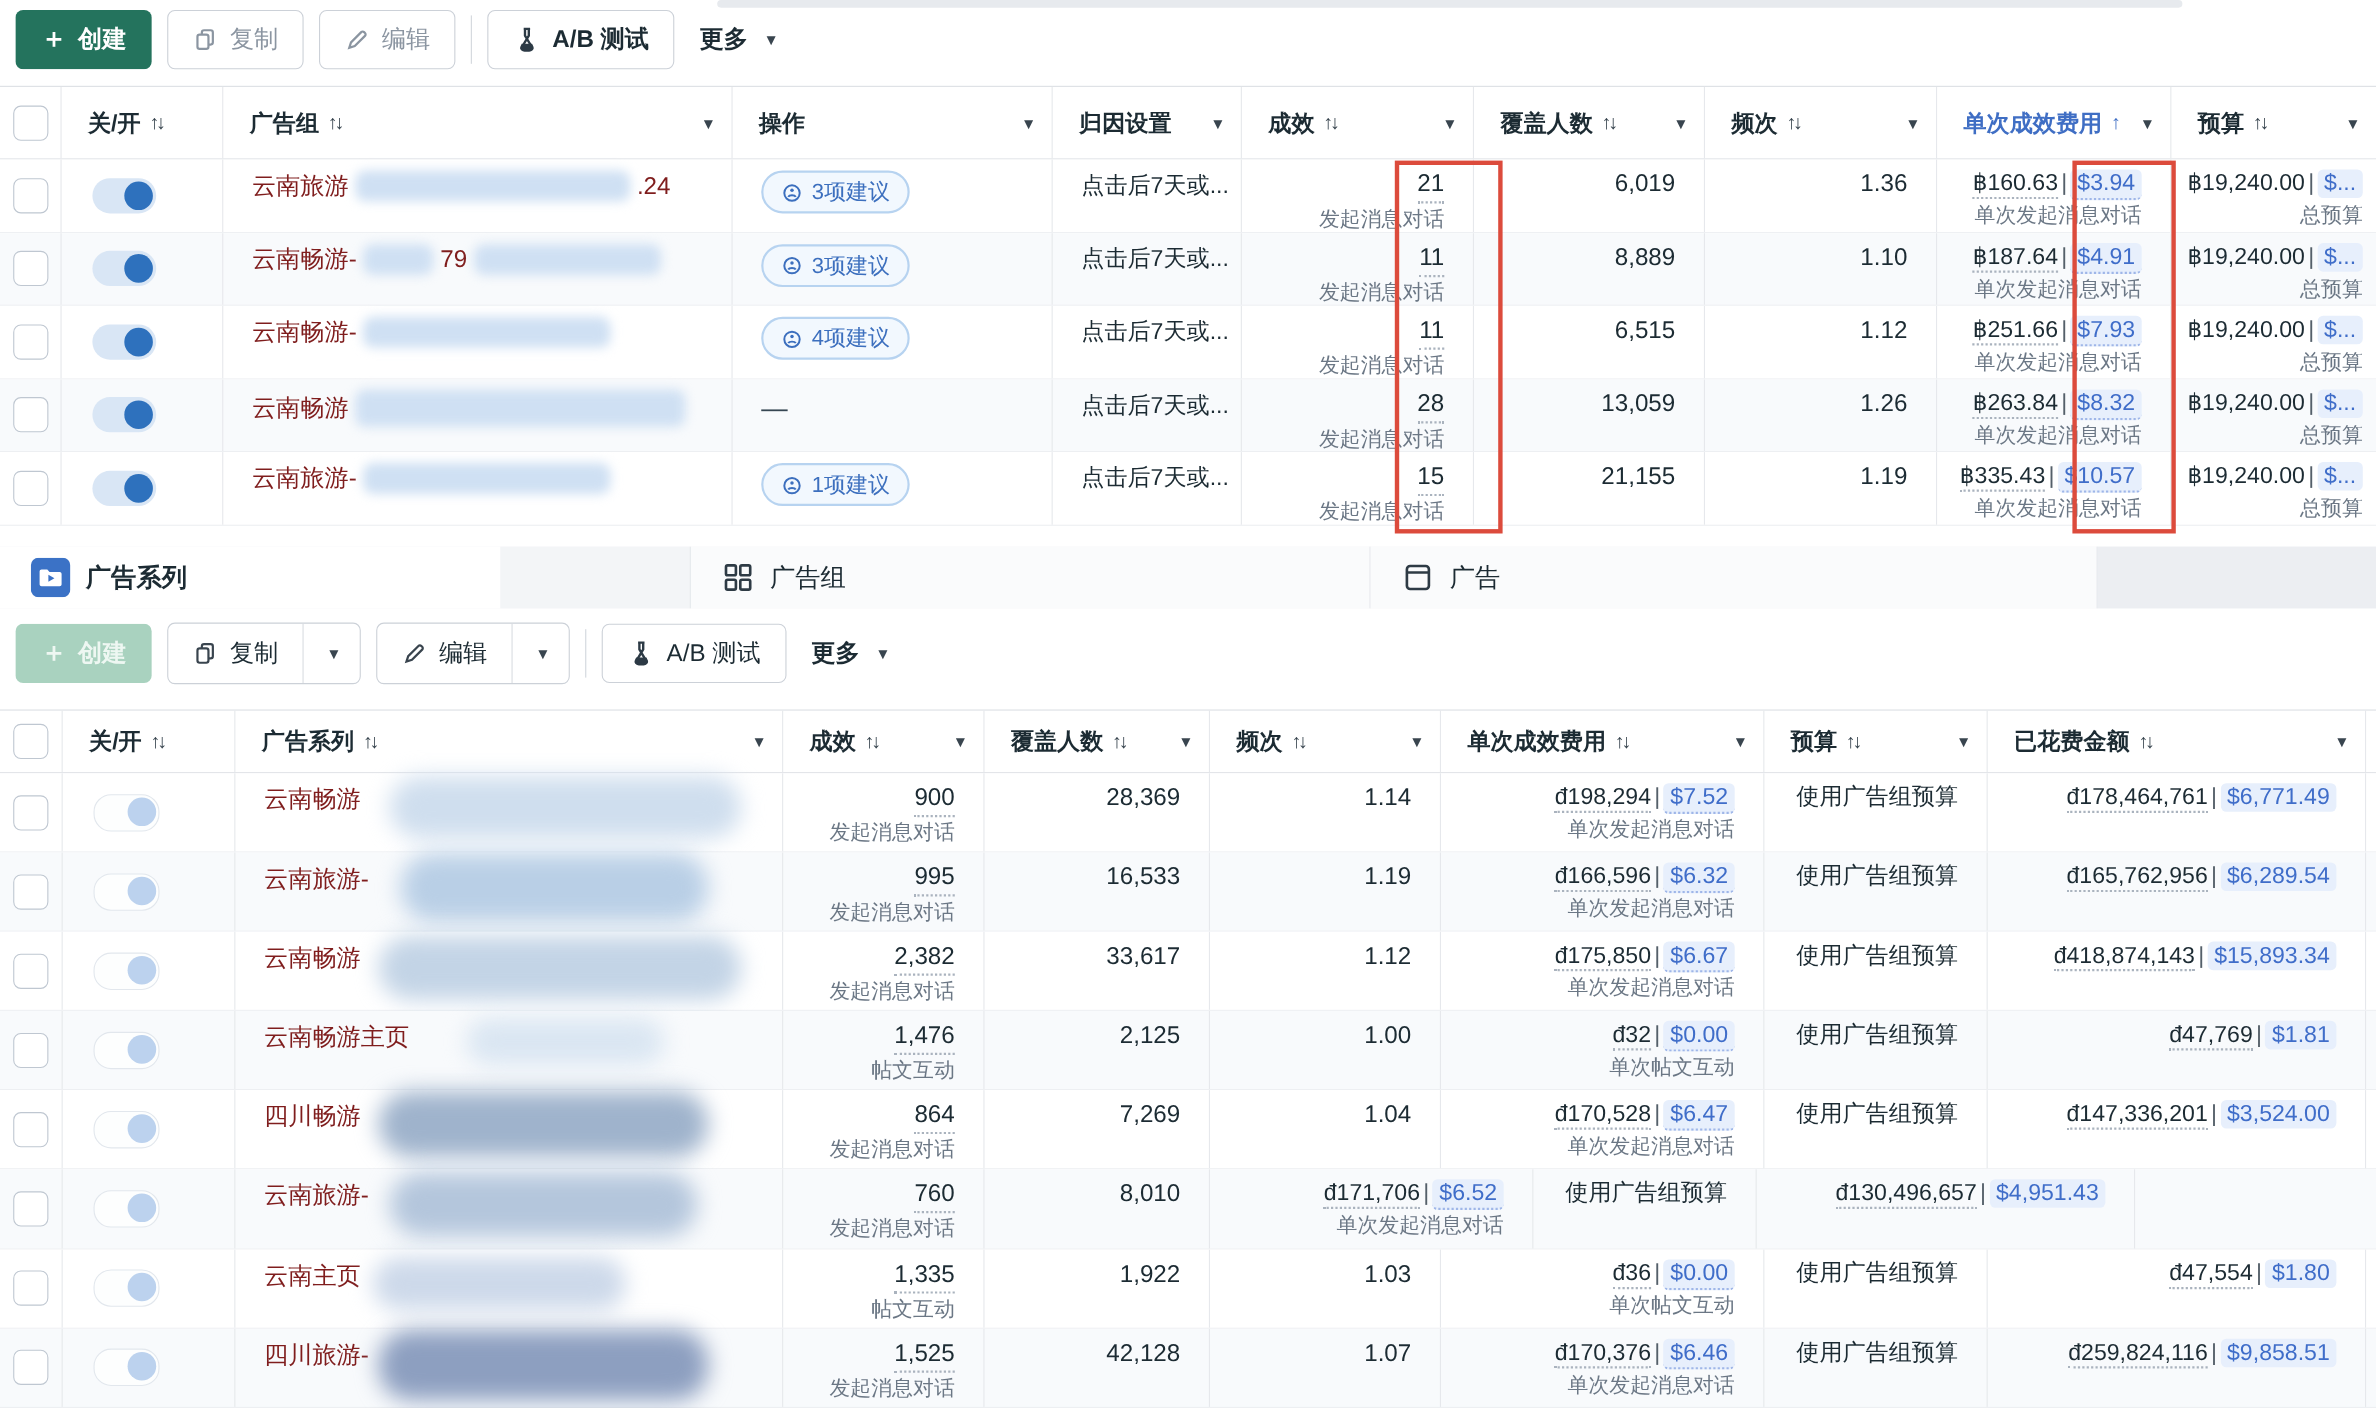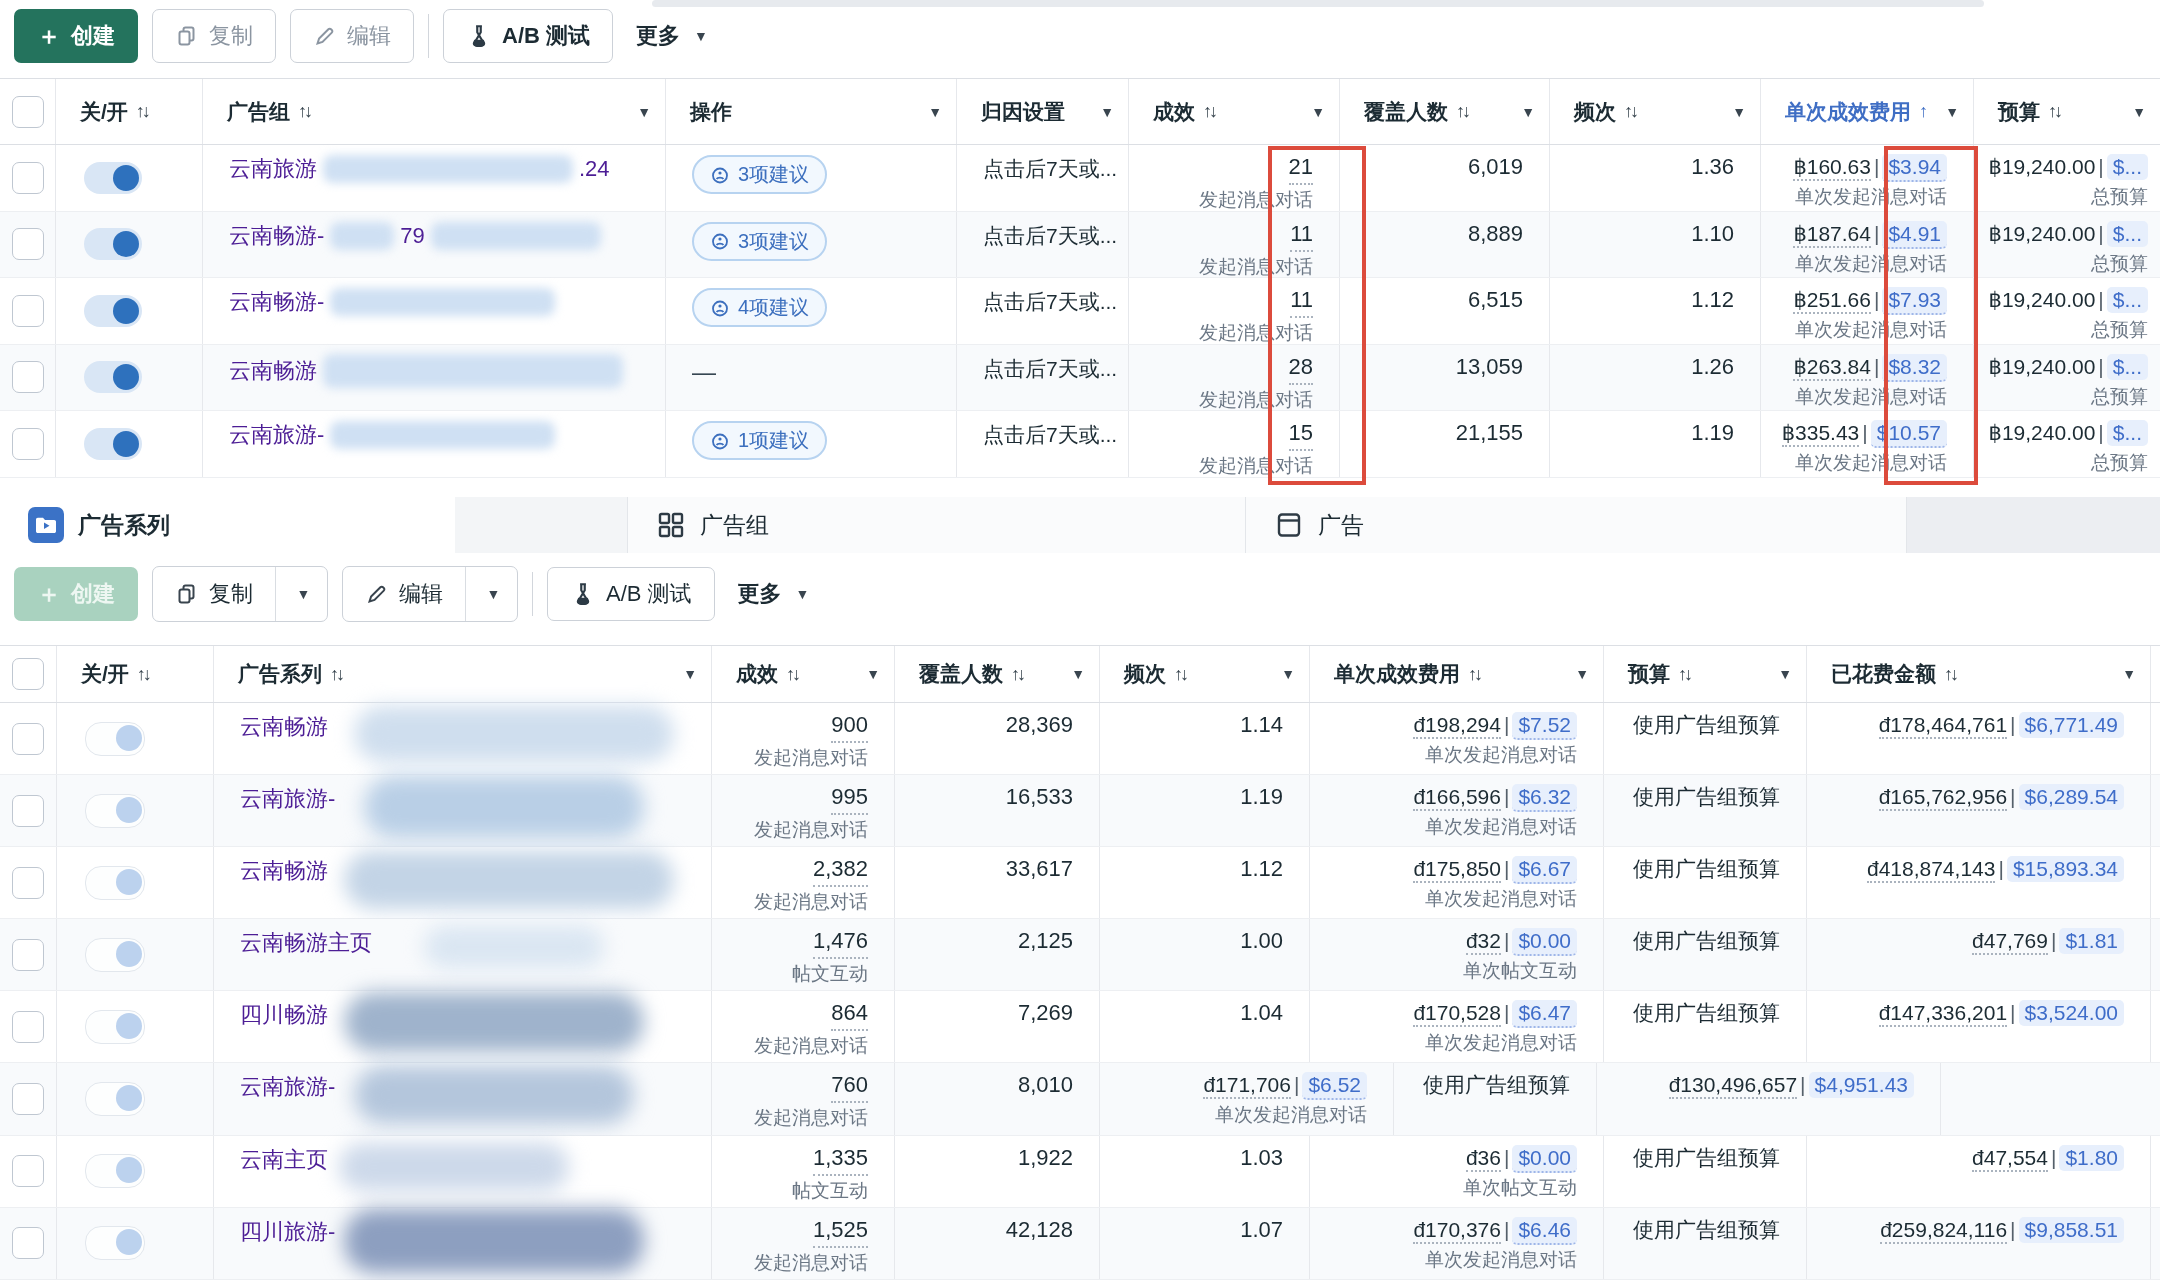--- a/index.html
+++ b/index.html
@@ -37,21 +37,21 @@
   .blue-h .hsort{color:#3f6ec4;letter-spacing:0;}
   .rows{left:0;width:2160px;}
   .trow,.brow{display:flex;box-sizing:border-box;border-bottom:1px solid #edeff2;background:#fff;}
   .trow{height:66.5px;} .brow{height:72.1px;position:relative;}
   .t1 .row-i1,.t1 .row-i3{background:#f8fafc;}
   .b  .row-i1,.b .row-i3,.b .row-i5,.b .row-i7{background:#f8fafc;}
   .cell{box-sizing:border-box;border-right:1px solid #e6e8ec;overflow:visible;}
   .c-chk{display:flex;align-items:center;justify-content:center;}
   .c-tgl{display:flex;align-items:center;padding-left:28px;}
   .c-name{display:flex;align-items:flex-start;padding:9px 0 0 26px;white-space:nowrap;position:relative;}
-  .namelink{color:#4c1d95;font-size:22px;line-height:30px;display:inline-flex;align-items:center;cursor:pointer;}
+  .namelink{color:#7f1d1d;font-size:22px;line-height:30px;display:inline-flex;align-items:center;cursor:pointer;}
   .c-act{padding:10px 0 0 26px;}
   .c-attr{padding:9px 0 0 26px;font-size:21px;line-height:30px;}
   .num{display:flex;flex-direction:column;align-items:flex-end;padding:7px 26px 0 0;}
   .num .v{font-size:22px;line-height:30px;white-space:nowrap;width:max-content;}
   .num .s{font-size:19px;line-height:27px;color:#6b7785;white-space:nowrap;width:max-content;margin-top:1px;}
   .num.tight .v{font-size:21px;}
   .dotted{border-bottom:2px dotted #aab3be;padding-bottom:1px;}
   .usd{color:#3f6dc9;background:#e7effc;border-radius:5px;padding:1px 6px 2px;}
   .usd.dotted{border-bottom:2px dotted #9fb6e8;}
   .sep{color:#55606a;margin:0 3px;}

